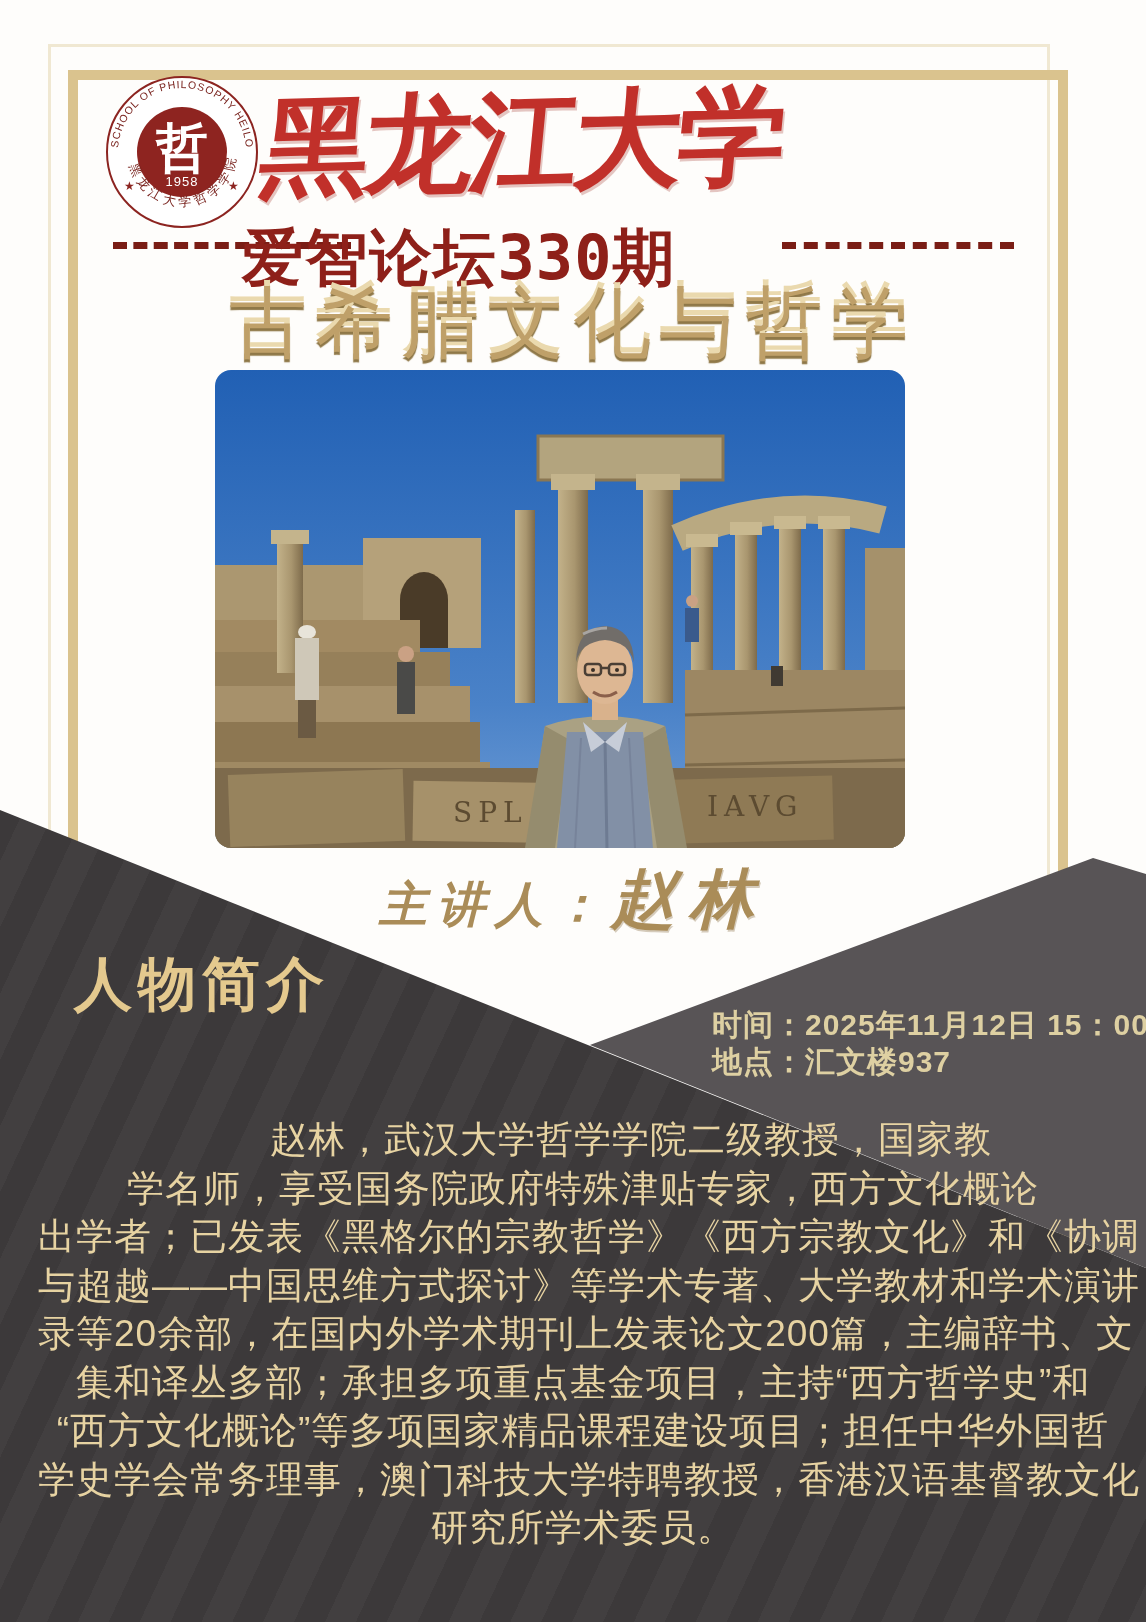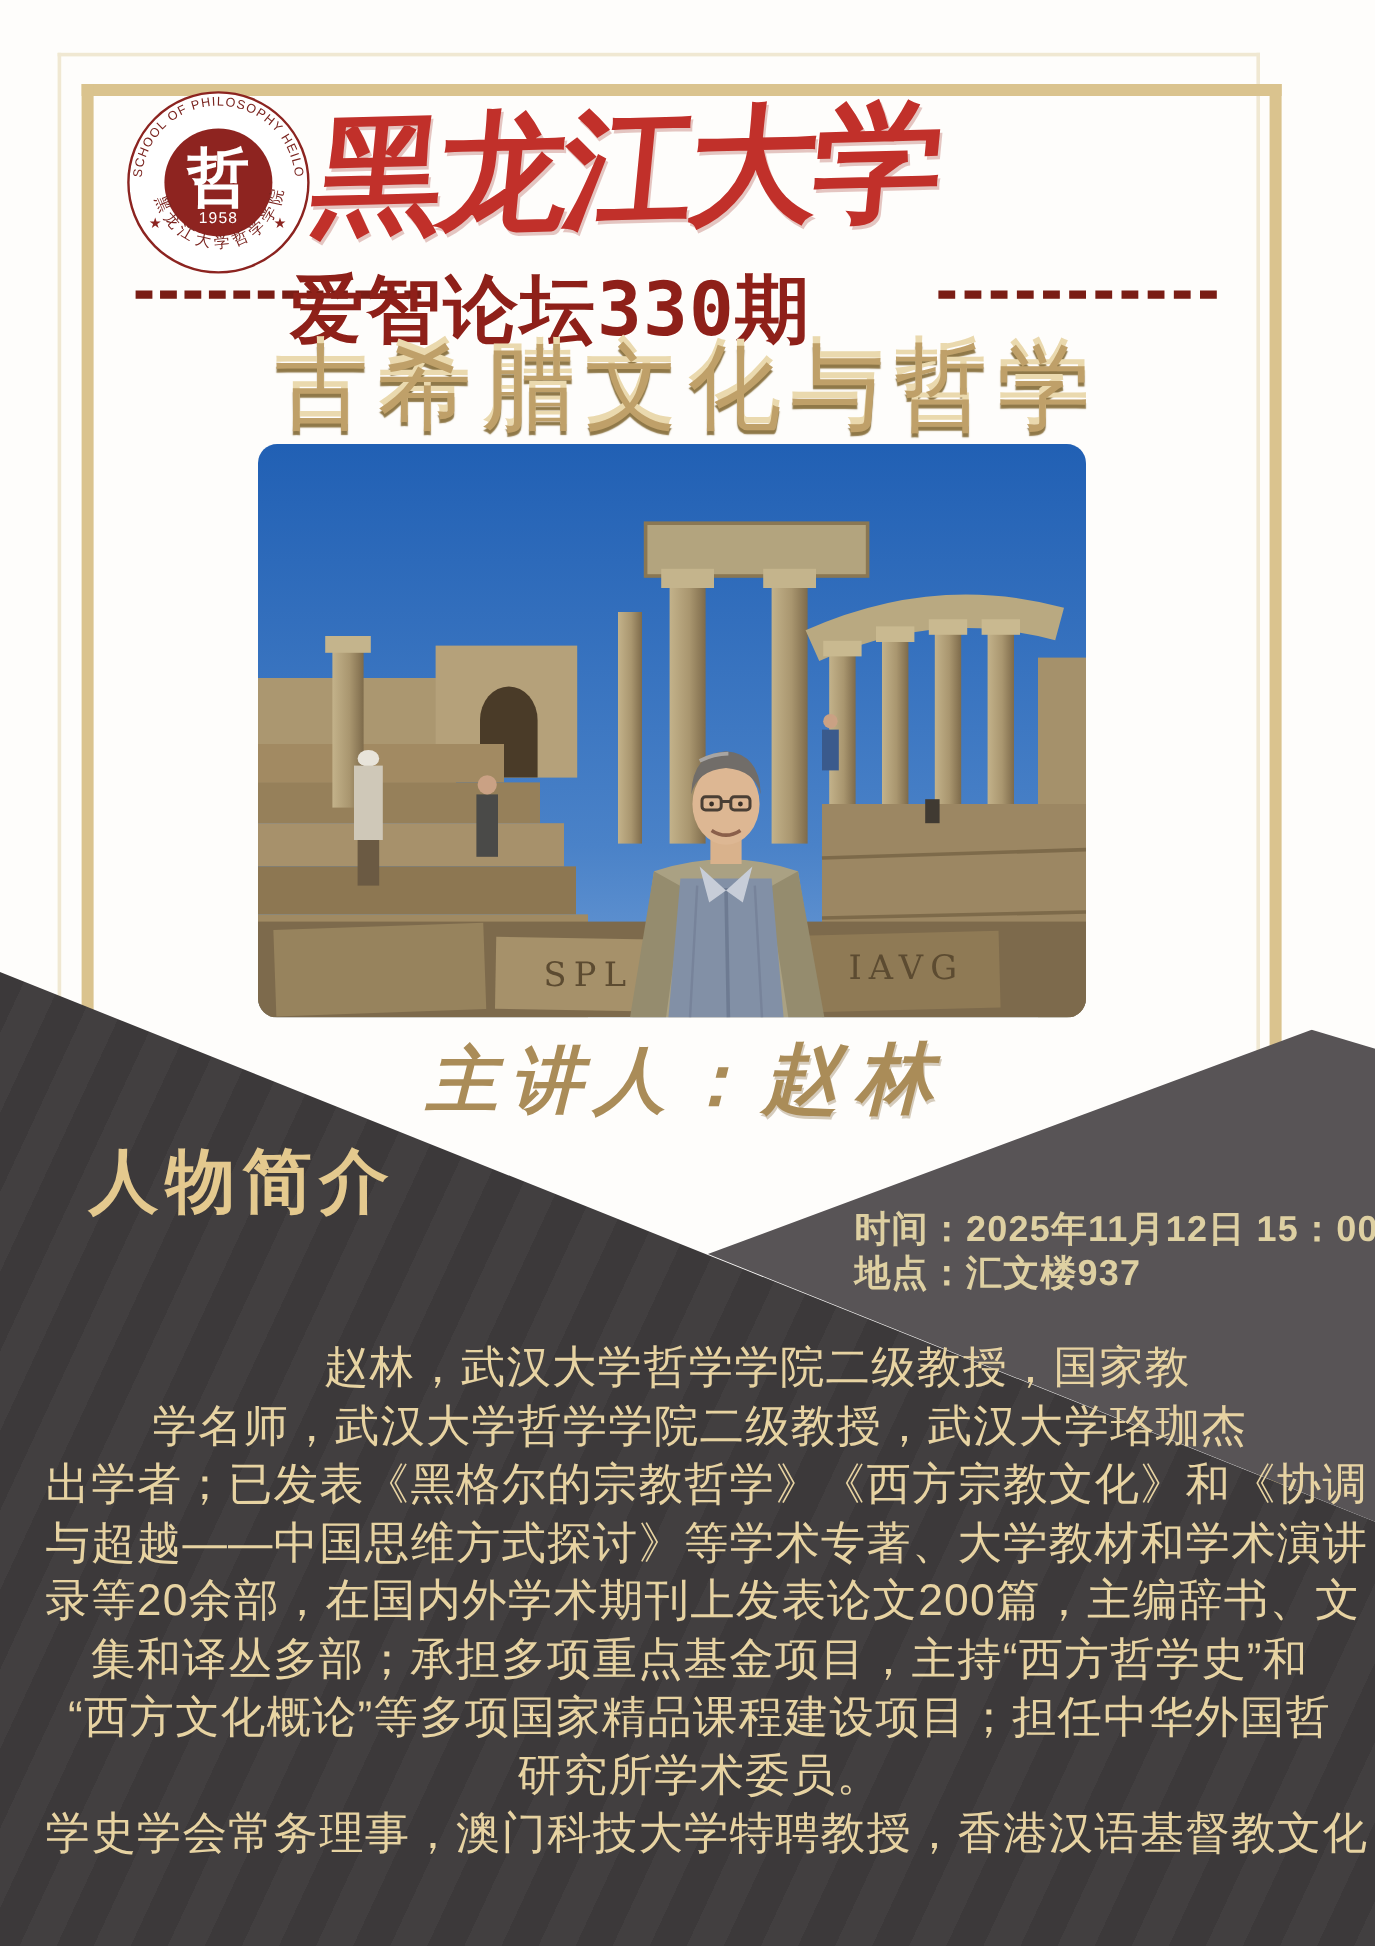--- a/index.html
+++ b/index.html
@@ -45,21 +45,21 @@
     text-shadow:0 -6px 0 #ead9ae, 0 3px 1px #8f7848;
   }
   
   .photo{position:absolute;left:215px;top:370px;width:690px;height:478px;z-index:2;overflow:hidden;border-radius:16px;}
   
   .speaker-line{
     position:absolute;left:0;top:856px;width:1146px;text-align:center;z-index:2;
     color:#aa8c58;white-space:nowrap;
     font-family:"DejaVu Serif","Liberation Serif",serif;font-style:italic;font-weight:bold;
   }
-  .speaker-label{font-size:60px;letter-spacing:10px;}
+  .speaker-label{font-size:48px;letter-spacing:10px;}
   .speaker-name{font-size:64px;letter-spacing:14px;text-shadow:1px 2px 0 rgba(120,90,40,.3);}
   
   .wedge-main{
     position:absolute;inset:0;z-index:4;
     background:repeating-linear-gradient(115deg,#3c393a 0 28px,#423f40 28px 56px);
     clip-path:polygon(0 49.94%,100% 78.18%,100% 100%,0 100%);
   }
   .wedge-light{
     position:absolute;inset:0;z-index:4;background:#585456;
     clip-path:polygon(51.48% 64.43%,95.38% 52.9%,100% 53.88%,100% 78.18%);
@@ -229,23 +229,23 @@
 
   <div class="intro-heading">人物简介</div>
 
   <div class="when-where">
     <div><span>时间：</span><span>2025年11月12日  15：00</span></div>
     <div><span>地点：</span><span>汇文楼937</span></div>
   </div>
 
   <div class="bio">
     <div class="line indent">赵林，武汉大学哲学学院二级教授，国家教</div>
-    <div class="line">学名师，武汉大学哲学学院二级教授，武汉大学珞珈杰</div>
+    <div class="line">学名师，享受国务院政府特殊津贴专家，西方文化概论</div>
     <div class="line">出学者；已发表《黑格尔的宗教哲学》《西方宗教文化》和《协调</div>
     <div class="line">与超越——中国思维方式探讨》等学术专著、大学教材和学术演讲</div>
     <div class="line">录等20余部，在国内外学术期刊上发表论文200篇，主编辞书、文</div>
     <div class="line">集和译丛多部；承担多项重点基金项目，主持“西方哲学史”和</div>
     <div class="line">“西方文化概论”等多项国家精品课程建设项目；担任中华外国哲</div>
+    <div class="line">学史学会常务理事，澳门科技大学特聘教授，香港汉语基督教文化</div>
     <div class="line">研究所学术委员。</div>
-    <div class="line">学史学会常务理事，澳门科技大学特聘教授，香港汉语基督教文化</div>
   </div>
 
 </div>
 
 </body></html>

